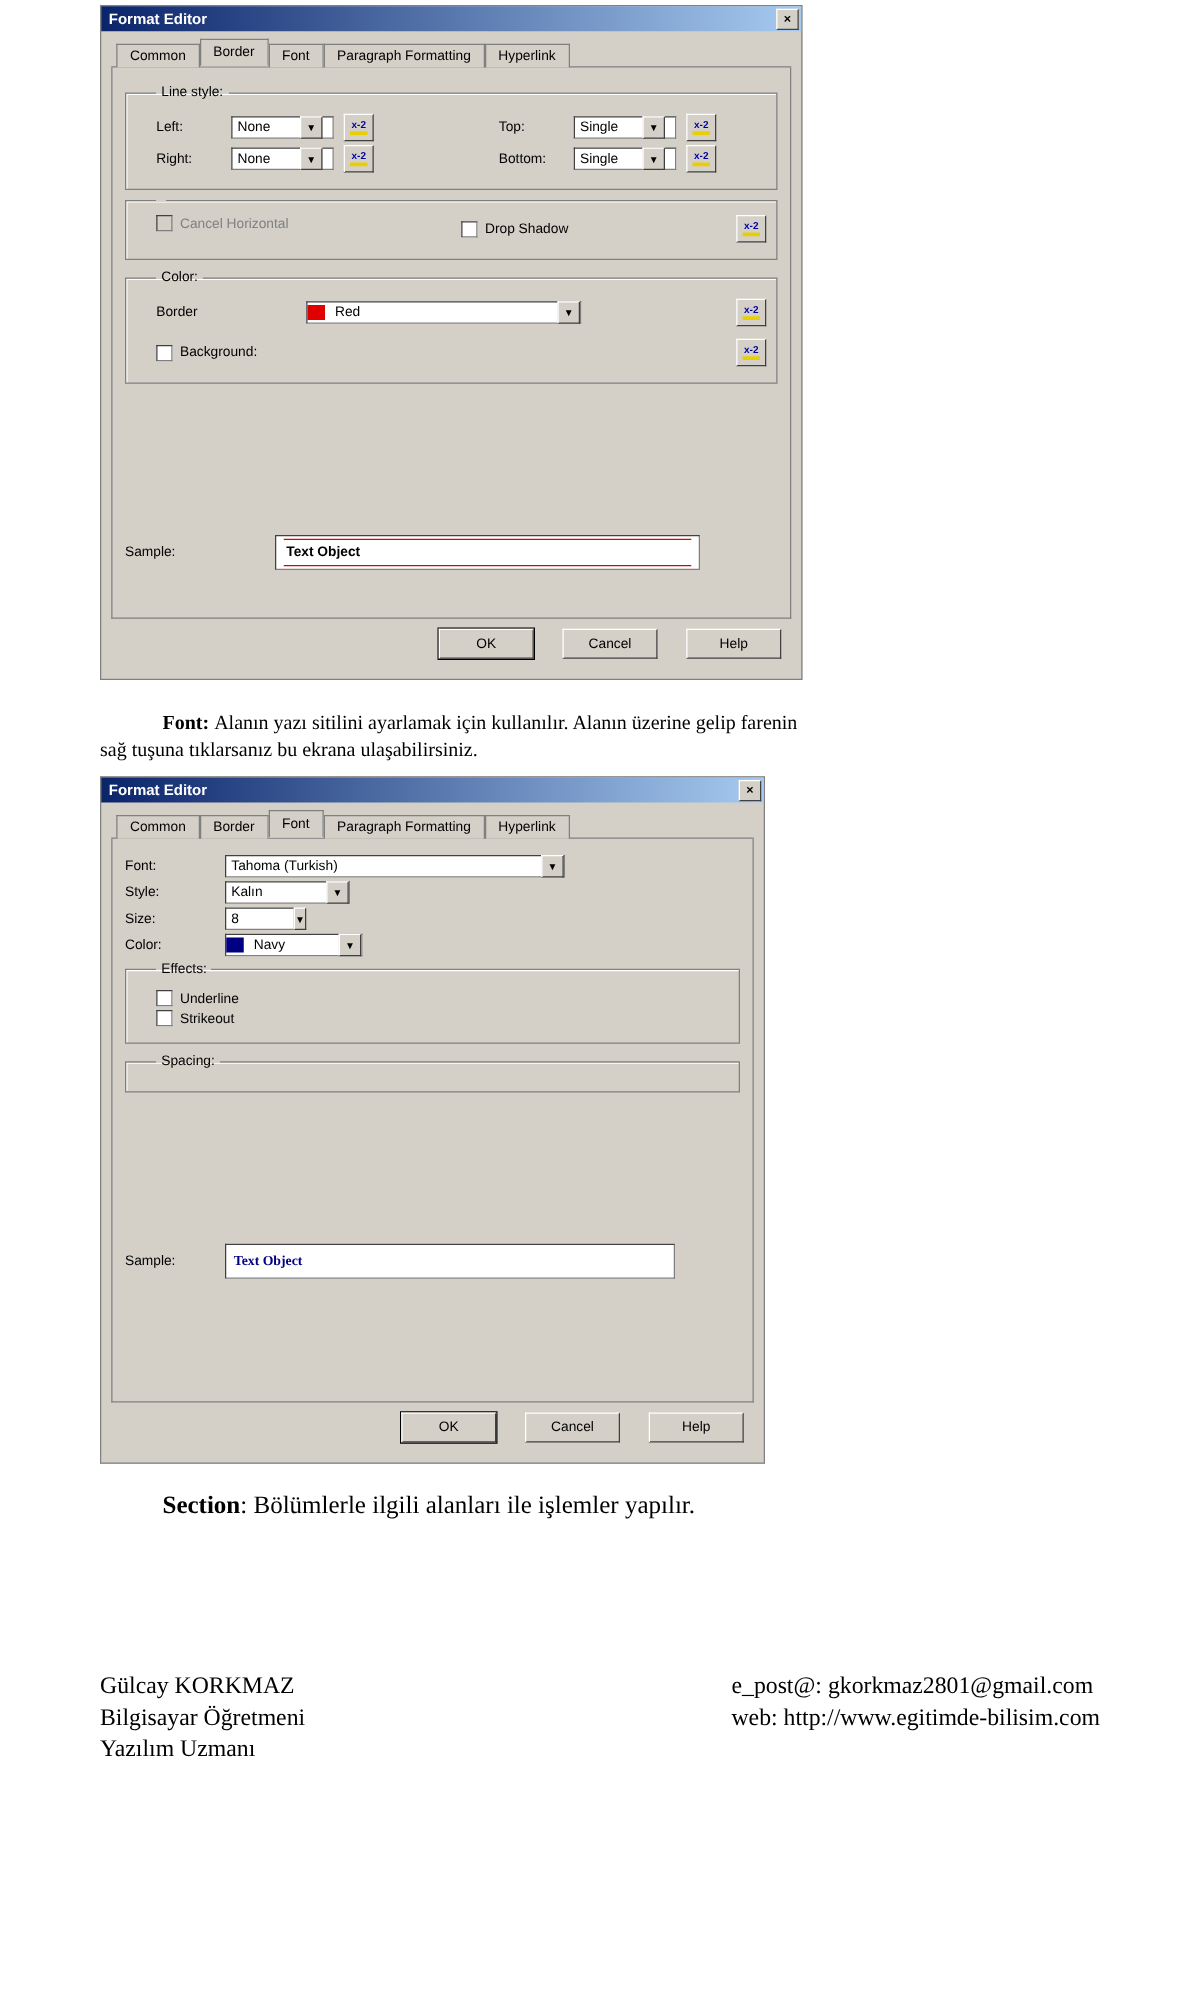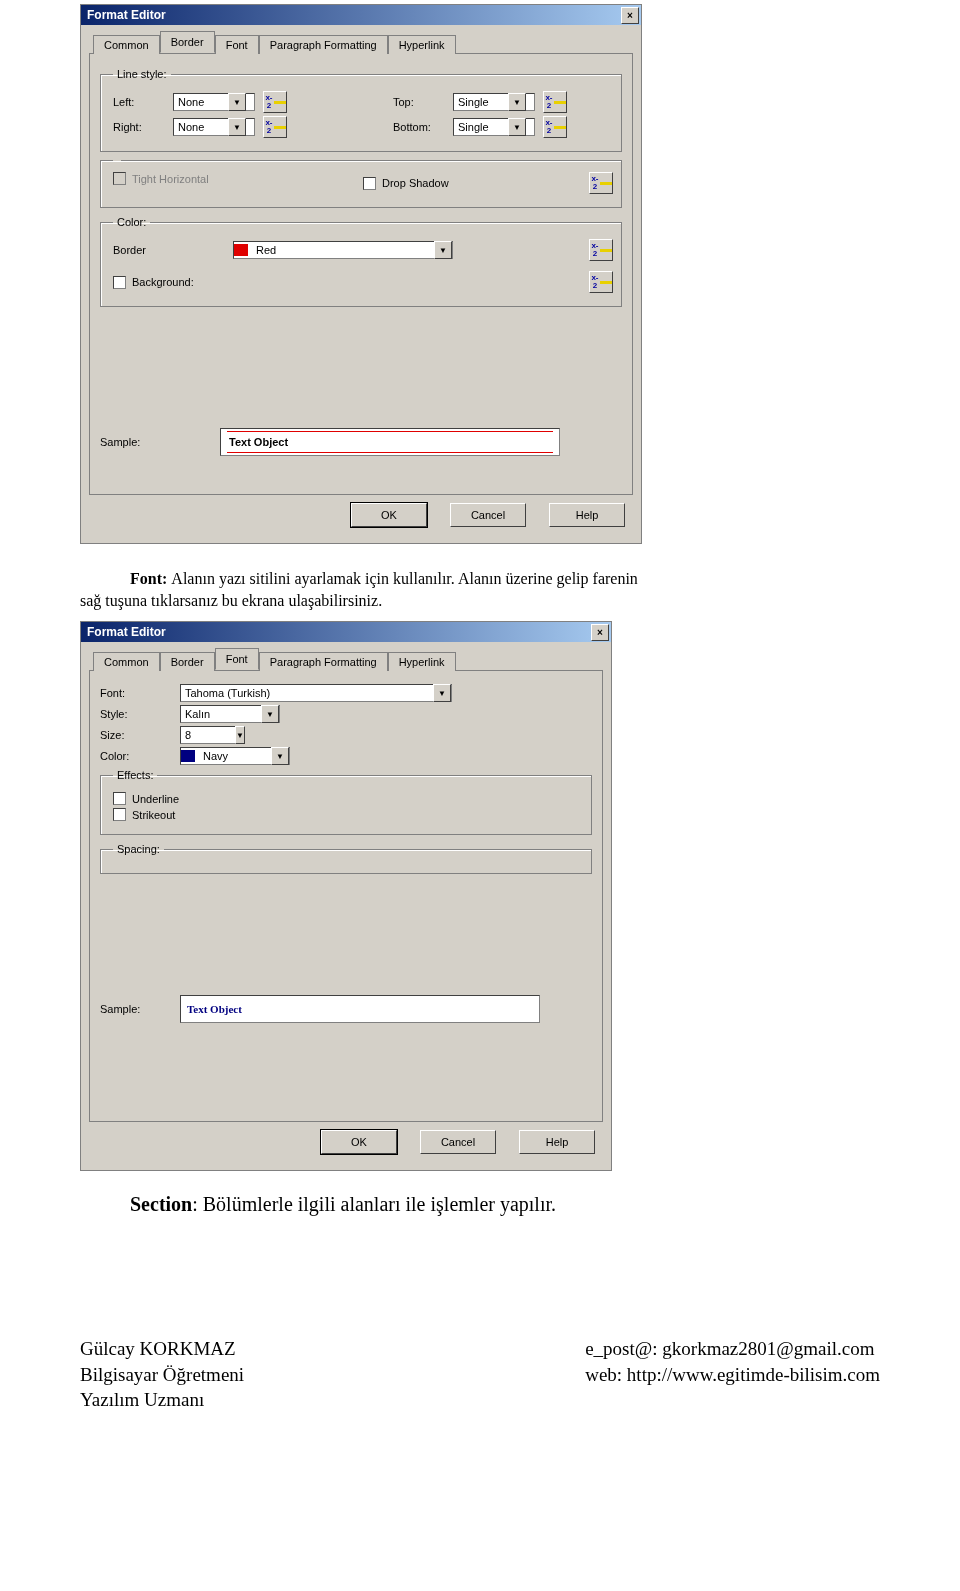--- a/index.html
+++ b/index.html
@@ -59,21 +59,21 @@
   }
   .tabpanel {
     border:1px solid #808080; border-top:none;
     padding:10px 10px 10px 10px;
     min-height: 420px;
     position:relative;
   }
   fieldset.group {
     border:1px solid #808080;
     border-top-color:#fff0;
-    padding:8px 8px 10px 12px;
+    padding:8px 8px 10px 24px;
     margin:4px 0 8px 0;
     position:relative;
   }
   fieldset.group > legend {
     font-size:11px;
     padding:0 4px;
     color:#000;
   }
   
   fieldset.group { border:1px solid #808080; box-shadow: inset 1px 1px 0 #fff; }
@@ -106,22 +106,22 @@
     box-sizing:border-box;
     display:inline-flex; align-items:center;
   }
   .swatch { width:14px; height:12px; margin-right:4px; display:inline-block; }
   .fx-btn {
     width:22px; height:20px;
     border:1px solid #fff;
     border-right-color:#404040; border-bottom-color:#404040;
     background:#d4d0c8;
     margin-left:8px;
-    display:inline-flex; flex-direction:row; align-items:center; justify-content:center;
-    font-size:8px; line-height:8px;text-align:center;
+    display:inline-flex; flex-direction:column; align-items:center; justify-content:center;
+    font-size:8px; line-height:8px;
   }
   .fx-btn .fx-top { color:#0000a0; font-weight:bold; font-size:8px; }
   .fx-btn .fx-bot { width:14px; height:3px; background:#e8d000; margin-top:1px; }
   .chk {
     width:13px; height:13px; background:#fff;
     border:1px solid #808080;
     border-top-color:#404040; border-left-color:#404040;
     display:inline-block; margin-right:6px;
     box-sizing:border-box;
   }
@@ -255,21 +255,21 @@
             </div>
           </div>
         </fieldset>
 
         <fieldset class="group">
           <legend></legend>
           <div class="half">
             <div class="colA">
               <div class="row disabled">
                 <span class="chk" style="background:#d4d0c8"></span>
-                <span>Tight Horizontal</span>
+                <span>Cancel Horizontal</span>
               </div>
             </div>
             <div class="colB">
               <div class="row">
                 <span class="chk"></span>
                 <span>Drop Shadow</span>
                 <span style="flex:1"></span>
                 <div class="fx-btn">
                     <span class="fx-top">x-2</span>
                     <span class="fx-bot"></span>

